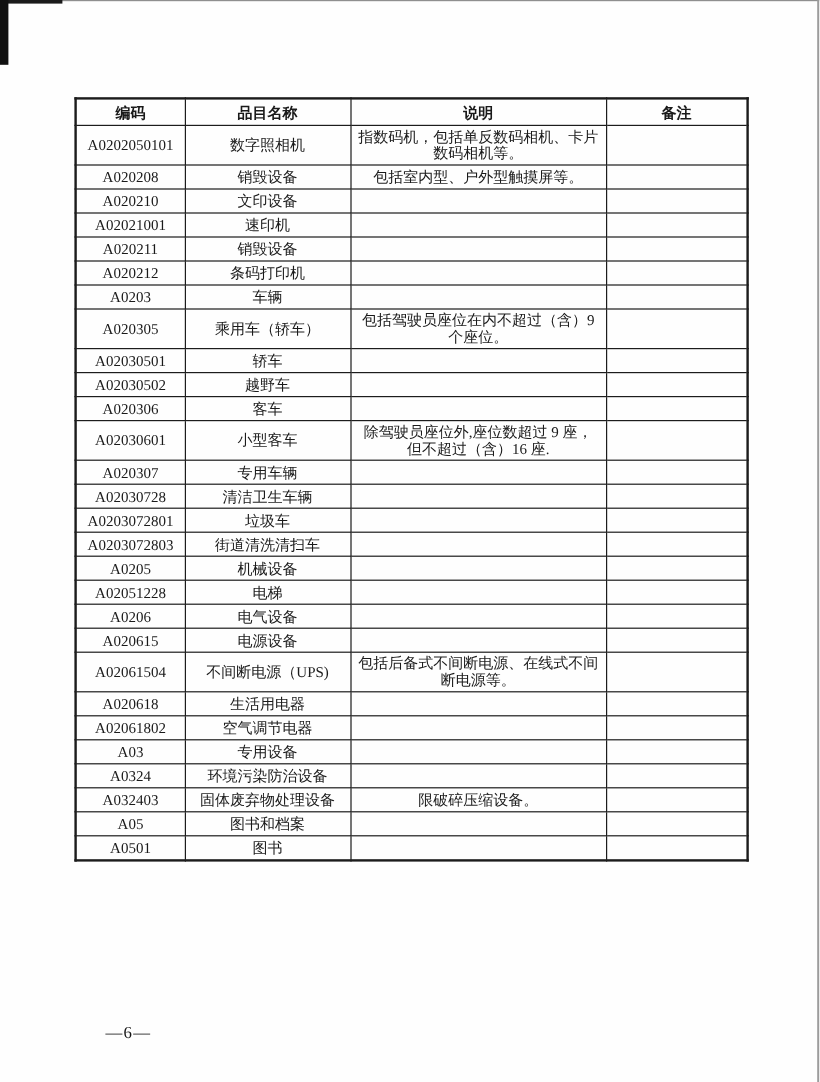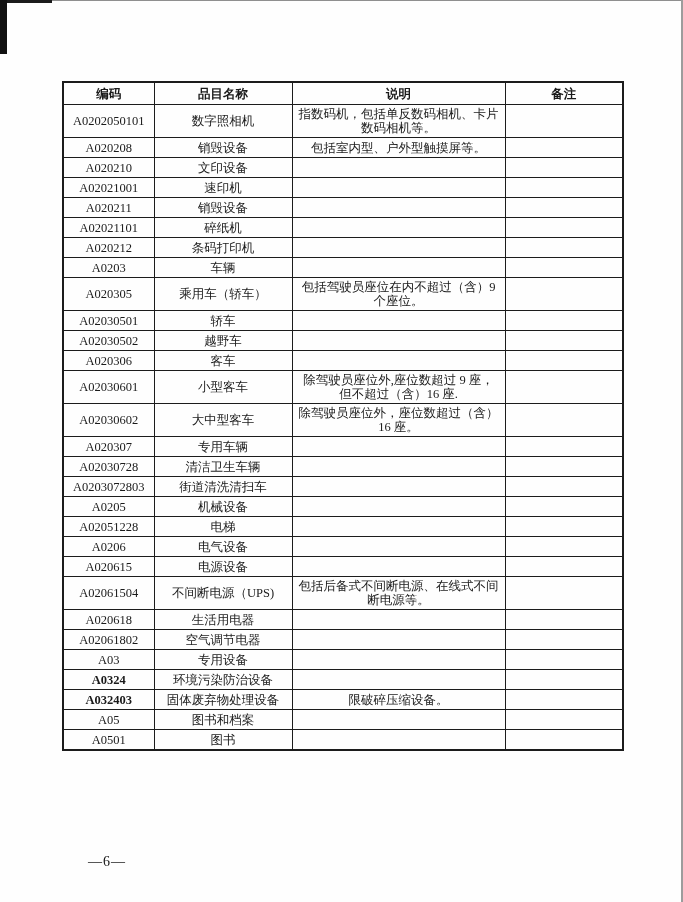--- a/index.html
+++ b/index.html
@@ -23,21 +23,21 @@
     border:1px solid #1c1c1c;
     font-size:12.5px; line-height:14px;
     padding:2px 5px;
     text-align:center; vertical-align:middle;
     overflow:hidden;
     font-family:"Liberation Serif","DejaVu Serif",serif;
   }
   .catalog th { height:17px; font-weight:bold; }
   .catalog td { height:15px; font-weight:normal; }
   .catalog tr.cat td.c-code, .catalog tr.cat td.c-name { font-weight:normal; }
-  .catalog tr.code-bold td.c-code { font-weight:bold;margin-left:36px; }
+  .catalog tr.code-bold td.c-code { font-weight:normal;margin-left:36px; }
   .c-desc { text-align:center; }
 
   .page-number {
     position:absolute; left:88px; top:854px;
     font-size:14px; letter-spacing:1px; color:#141414;
   }
 </style>
 </head>
 <body>
 
@@ -88,26 +88,20 @@
     <td class="c-desc"></td>
     <td class="c-note"></td>
   </tr>
         <tr>
     <td class="c-code">A020211</td>
     <td class="c-name">销毁设备</td>
     <td class="c-desc"></td>
     <td class="c-note"></td>
   </tr>
         <tr>
-    <td class="c-code">A02021101</td>
-    <td class="c-name">碎纸机</td>
-    <td class="c-desc"></td>
-    <td class="c-note"></td>
-  </tr>
-        <tr>
     <td class="c-code">A020212</td>
     <td class="c-name">条码打印机</td>
     <td class="c-desc"></td>
     <td class="c-note"></td>
   </tr>
         <tr class="cat">
     <td class="c-code">A0203</td>
     <td class="c-name">车辆</td>
     <td class="c-desc"></td>
     <td class="c-note"></td>
@@ -136,34 +130,34 @@
     <td class="c-desc"></td>
     <td class="c-note"></td>
   </tr>
         <tr>
     <td class="c-code">A02030601</td>
     <td class="c-name">小型客车</td>
     <td class="c-desc">除驾驶员座位外,座位数超过 9 座，但不超过（含）16 座.</td>
     <td class="c-note"></td>
   </tr>
         <tr>
-    <td class="c-code">A02030602</td>
-    <td class="c-name">大中型客车</td>
-    <td class="c-desc">除驾驶员座位外，座位数超过（含）16 座。</td>
-    <td class="c-note"></td>
-  </tr>
-        <tr>
     <td class="c-code">A020307</td>
     <td class="c-name">专用车辆</td>
     <td class="c-desc"></td>
     <td class="c-note"></td>
   </tr>
         <tr>
     <td class="c-code">A02030728</td>
     <td class="c-name">清洁卫生车辆</td>
+    <td class="c-desc"></td>
+    <td class="c-note"></td>
+  </tr>
+        <tr>
+    <td class="c-code">A0203072801</td>
+    <td class="c-name">垃圾车</td>
     <td class="c-desc"></td>
     <td class="c-note"></td>
   </tr>
         <tr>
     <td class="c-code">A0203072803</td>
     <td class="c-name">街道清洗清扫车</td>
     <td class="c-desc"></td>
     <td class="c-note"></td>
   </tr>
         <tr class="cat">

